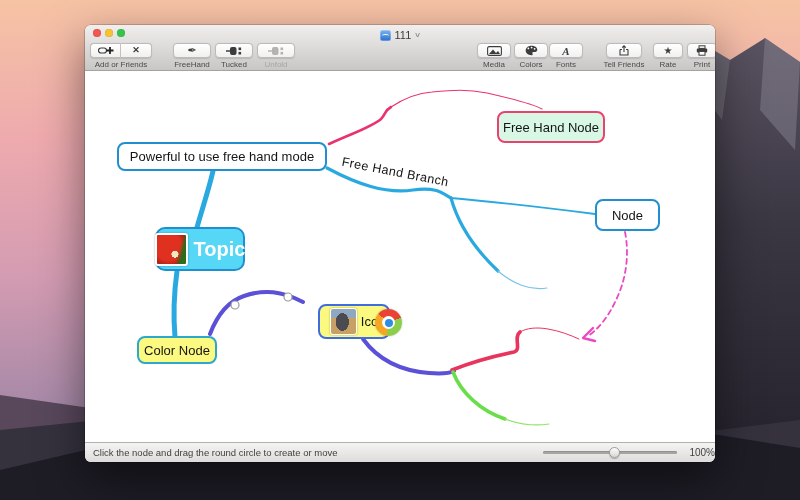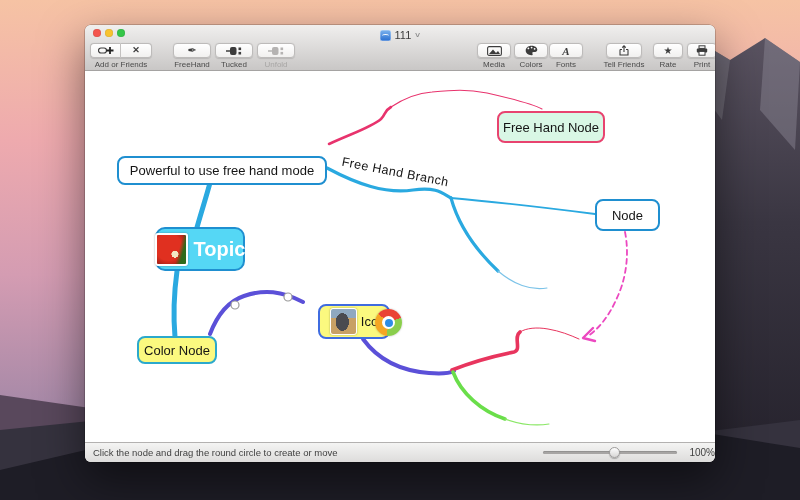--- a/index.html
+++ b/index.html
@@ -66,21 +66,21 @@
   .st-dash{stroke:#ec48c0;stroke-width:1.8;fill:none;stroke-dasharray:5 4;stroke-linecap:round;}
   .st-arrow{stroke:#ec48c0;stroke-width:2.4;fill:none;stroke-linecap:round;stroke-linejoin:round;}
   .ctrl-pt{fill:#fff;stroke:#9a9a9a;stroke-width:1.2;}
 
   .branch-label{position:absolute;left:256px;top:94px;transform:rotate(11deg);
                 font-size:12.5px;color:#141414;letter-spacing:.4px;white-space:nowrap;}
 
   .node{position:absolute;display:flex;align-items:center;justify-content:center;
         box-sizing:border-box;background:#fff;border:2.5px solid #1f8fd0;border-radius:8px;
         font-size:13px;color:#151515;white-space:nowrap;}
-  .n-powerful{left:32px;top:85px;width:210px;height:29px;text-align:right;}
+  .n-powerful{left:32px;top:71px;width:210px;height:29px;text-align:right;}
   .n-fhn{left:412px;top:40px;width:108px;height:32px;background:#d9f7e5;border-color:#e8436f;}
   .n-node{left:510px;top:128px;width:65px;height:32px;}
   .n-topic{left:70px;top:156px;width:90px;height:44px;background:#55d7f5;gap:6px;
            font-size:20px;color:#fff;font-weight:600;border-radius:10px;}
   .n-color{left:52px;top:265px;width:80px;height:28px;background:#fbf97f;border-color:#2ba9cc;border-width:2px;}
   .n-ico{left:233px;top:233px;width:72px;height:35px;background:#fbf97f;border-color:#3f6ce0;gap:4px;}
   .thumb{box-sizing:border-box;border:2px solid #fff;border-radius:3px;box-shadow:0 0 2px rgba(0,0,0,.35);flex:none;}
   .thumb-parrot{width:33px;height:33px;
     background:radial-gradient(circle at 62% 66%, #f2e8c4 0 13%, rgba(0,0,0,0) 14%),
                linear-gradient(285deg, #2e6b1a 0 16%, rgba(0,0,0,0) 30%),

